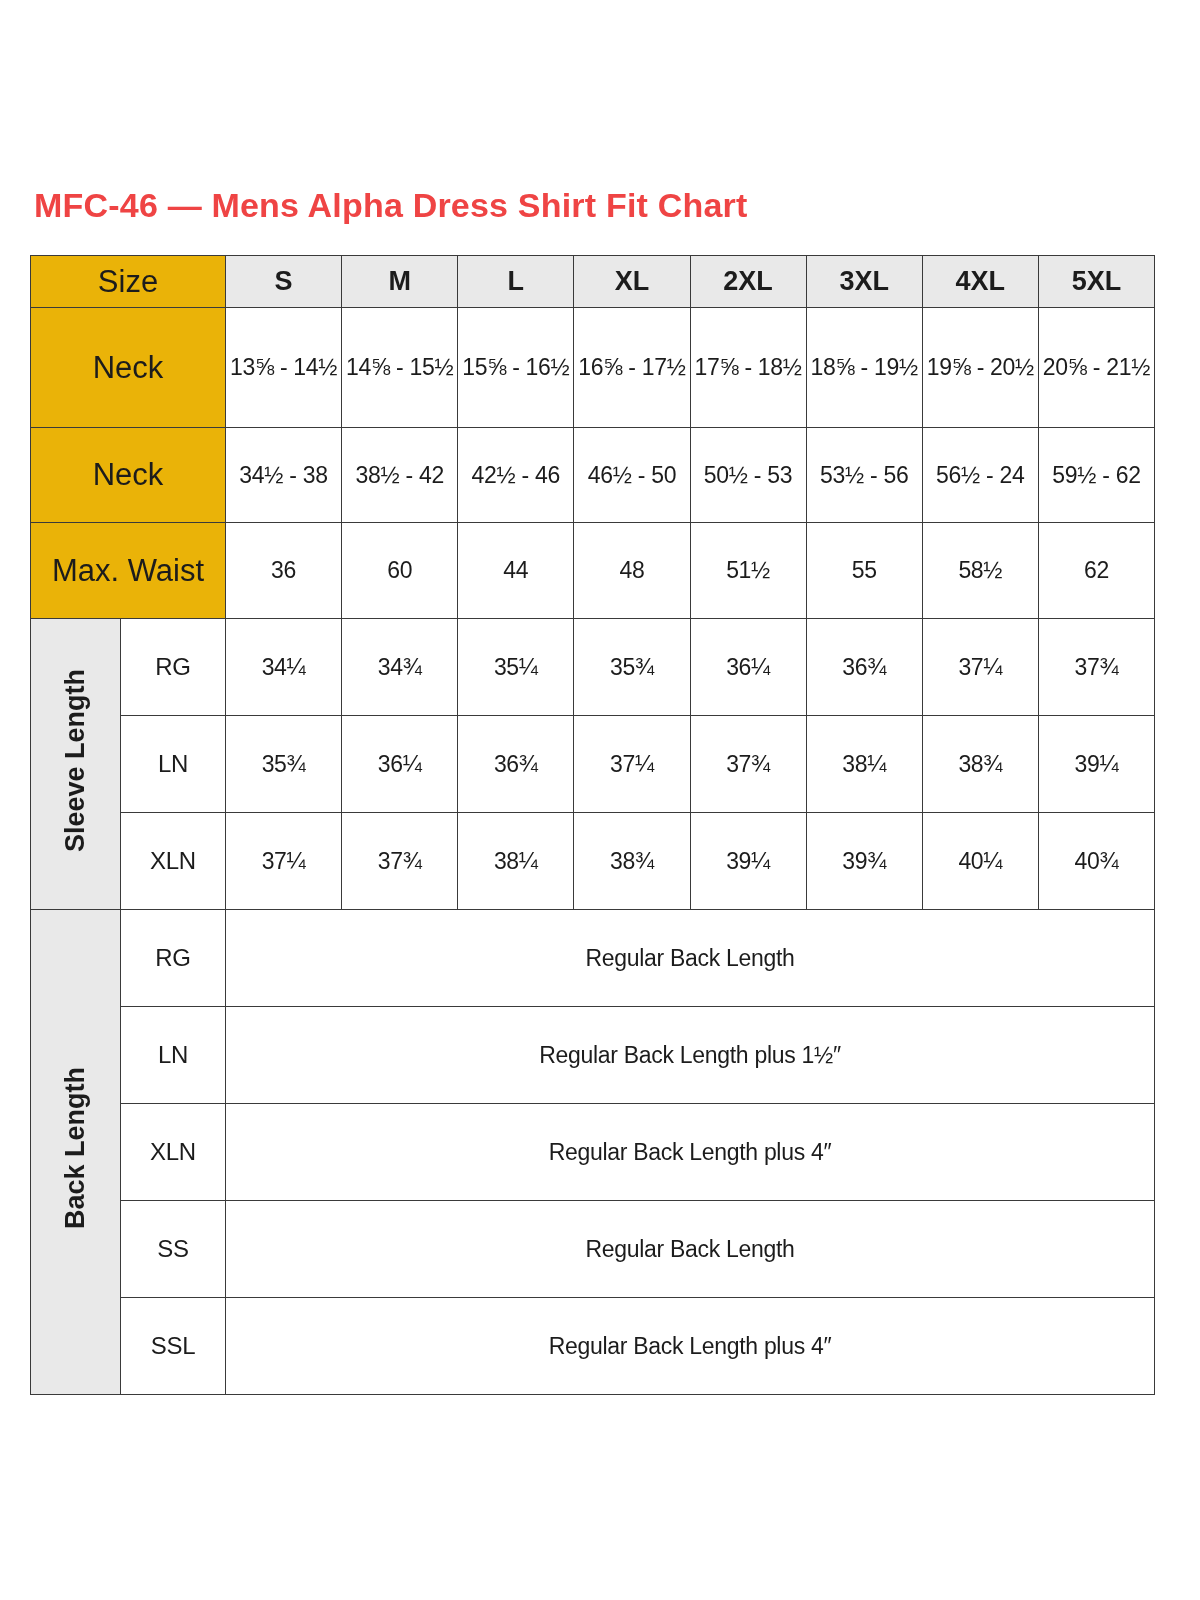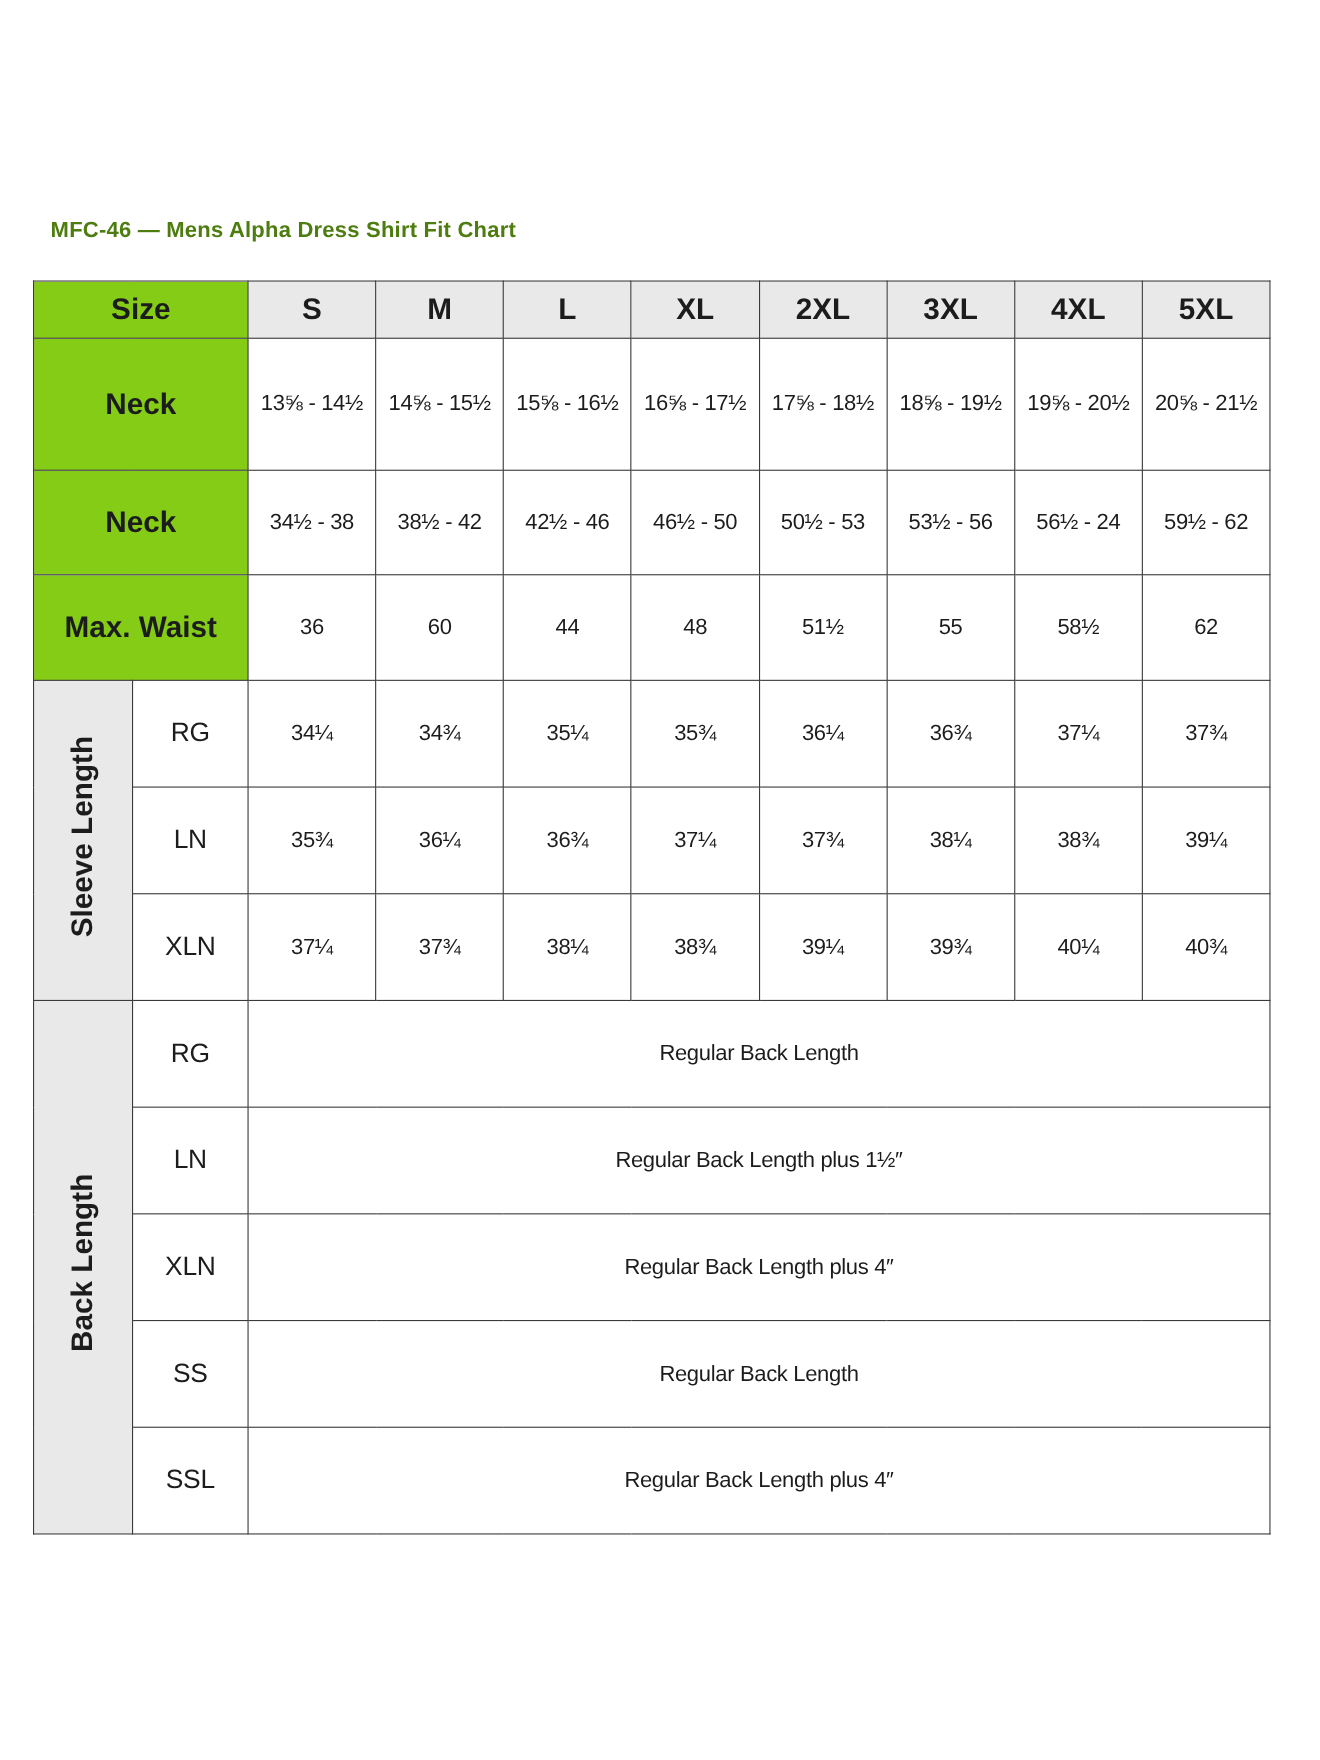--- a/index.html
+++ b/index.html
@@ -13,53 +13,53 @@
     height: 1600px;
     background: #ffffff;
     font-family: "Liberation Sans", "DejaVu Sans", sans-serif;
     color: #1c1c1c;
     overflow: hidden;
   }
   .title {
     position: absolute;
     left: 30px;
     top: 182px;
-    margin: 16px;
-    font-size: 20px;
+    margin: 4px;
+    font-size: 34px;
     font-weight: bold;
     letter-spacing: 0.2px;
-    color: #4d7c0f;
+    color: #ef4444;
   }
   table.fit-table {
     position: absolute;
     left: 30px;
     top: 255px;
     width: 1125px;
     border-collapse: collapse;
     table-layout: fixed;
   }
   .fit-table th, .fit-table td {
     border: 1px solid #3a3a3a;
     text-align: center;
     vertical-align: middle;
     padding: 0;
     overflow: hidden;
   }
   .lbl {
-    font-size: 27px;
-    font-weight: bold;
-    background: #84cc16;
+    font-size: 31px;
+    font-weight: normal;
+    background: #eab308;
   }
   .sizehdr {
     font-size: 27px;
     font-weight: bold;
     background: #e9e9e9;
   }
   .val {
-    font-size: 20px;
+    font-size: 23px;
     font-weight: normal;
     background: #ffffff;
     letter-spacing: -0.3px;
   }
   .sublbl {
     font-size: 24px;
     font-weight: normal;
     background: #ffffff;
     letter-spacing: -0.3px;
     margin-top: 41px;

